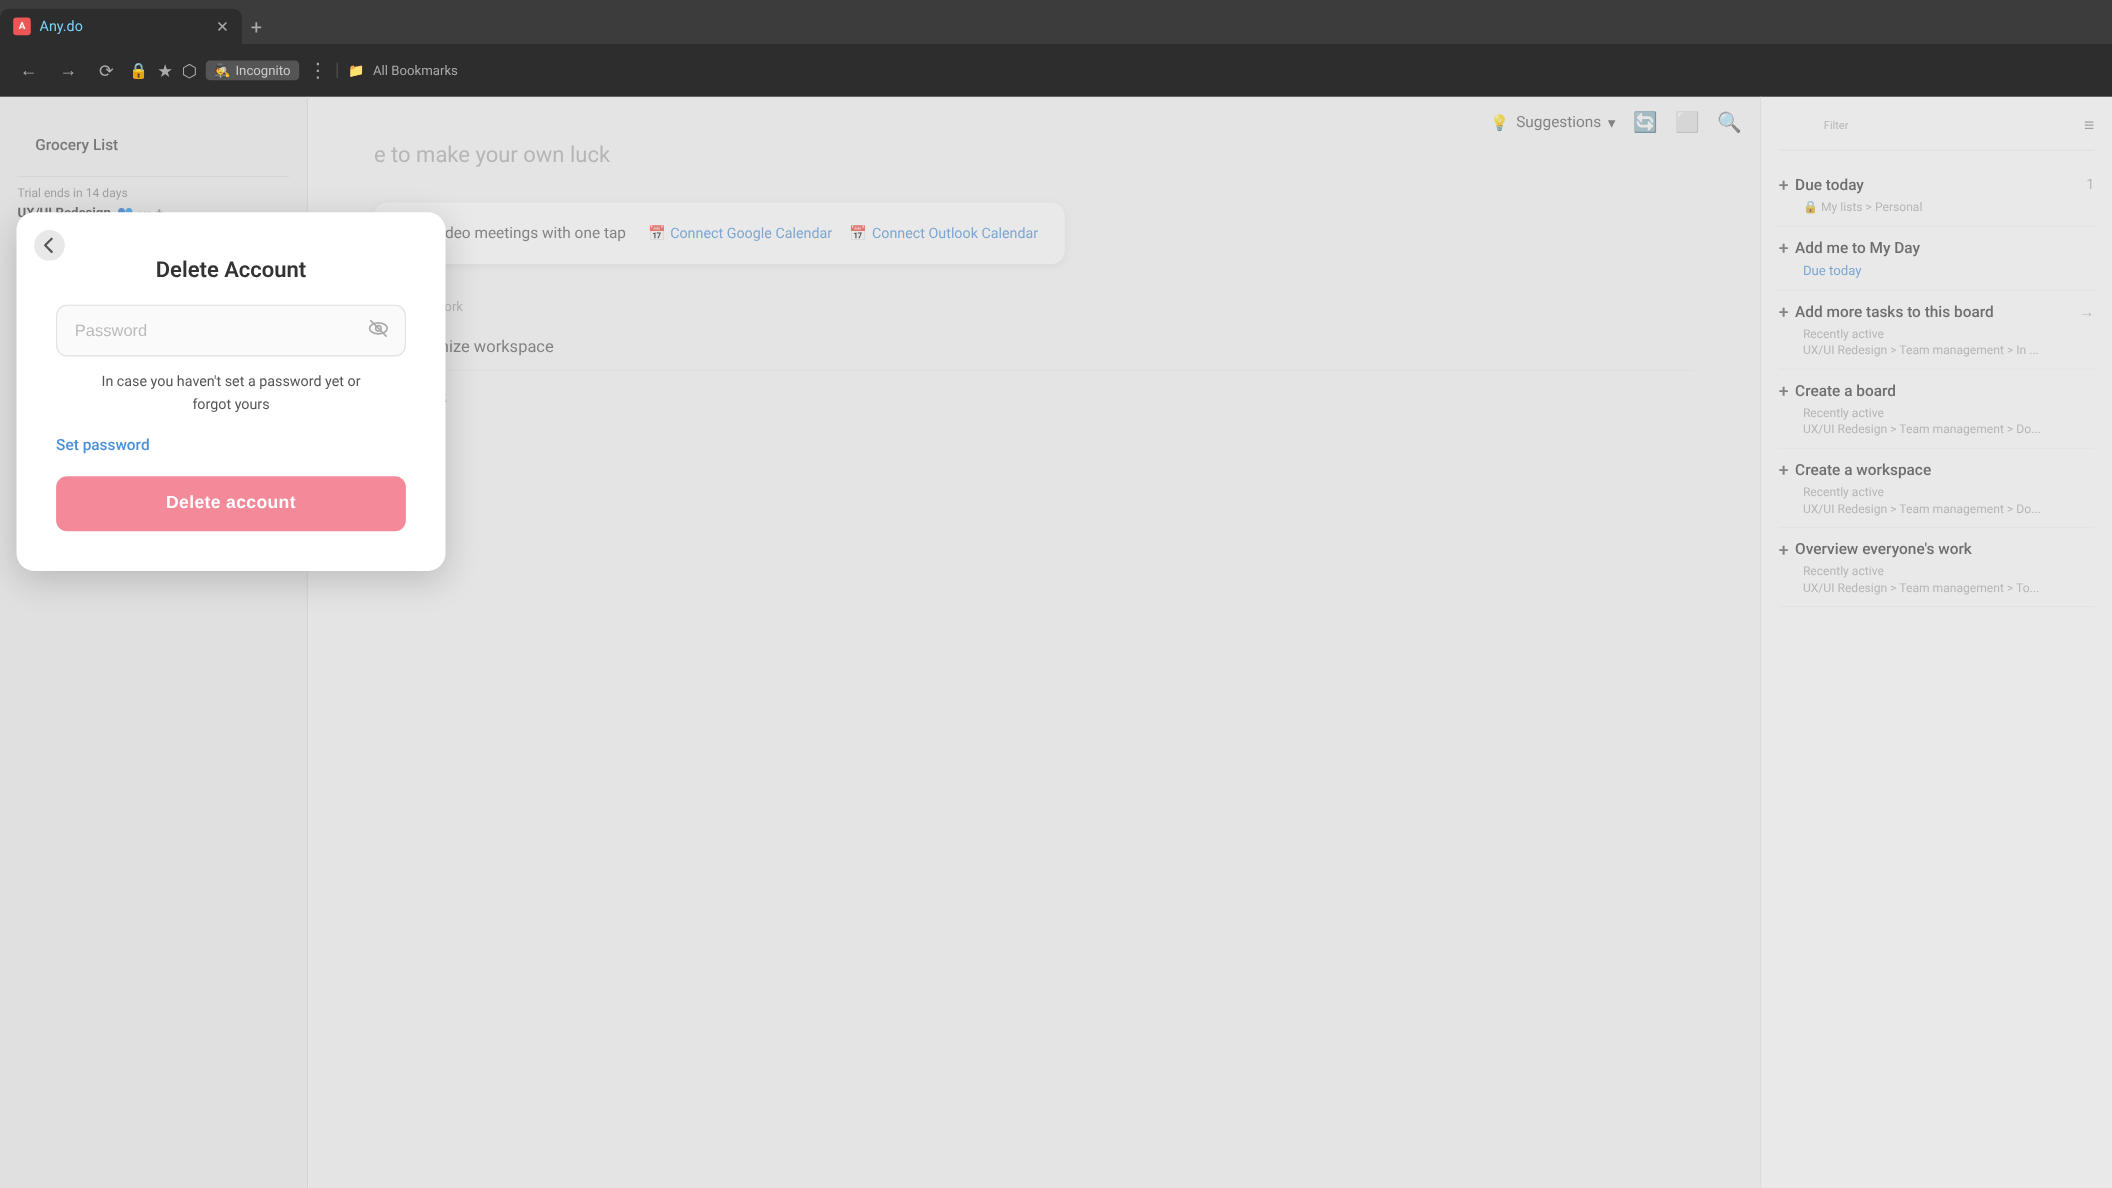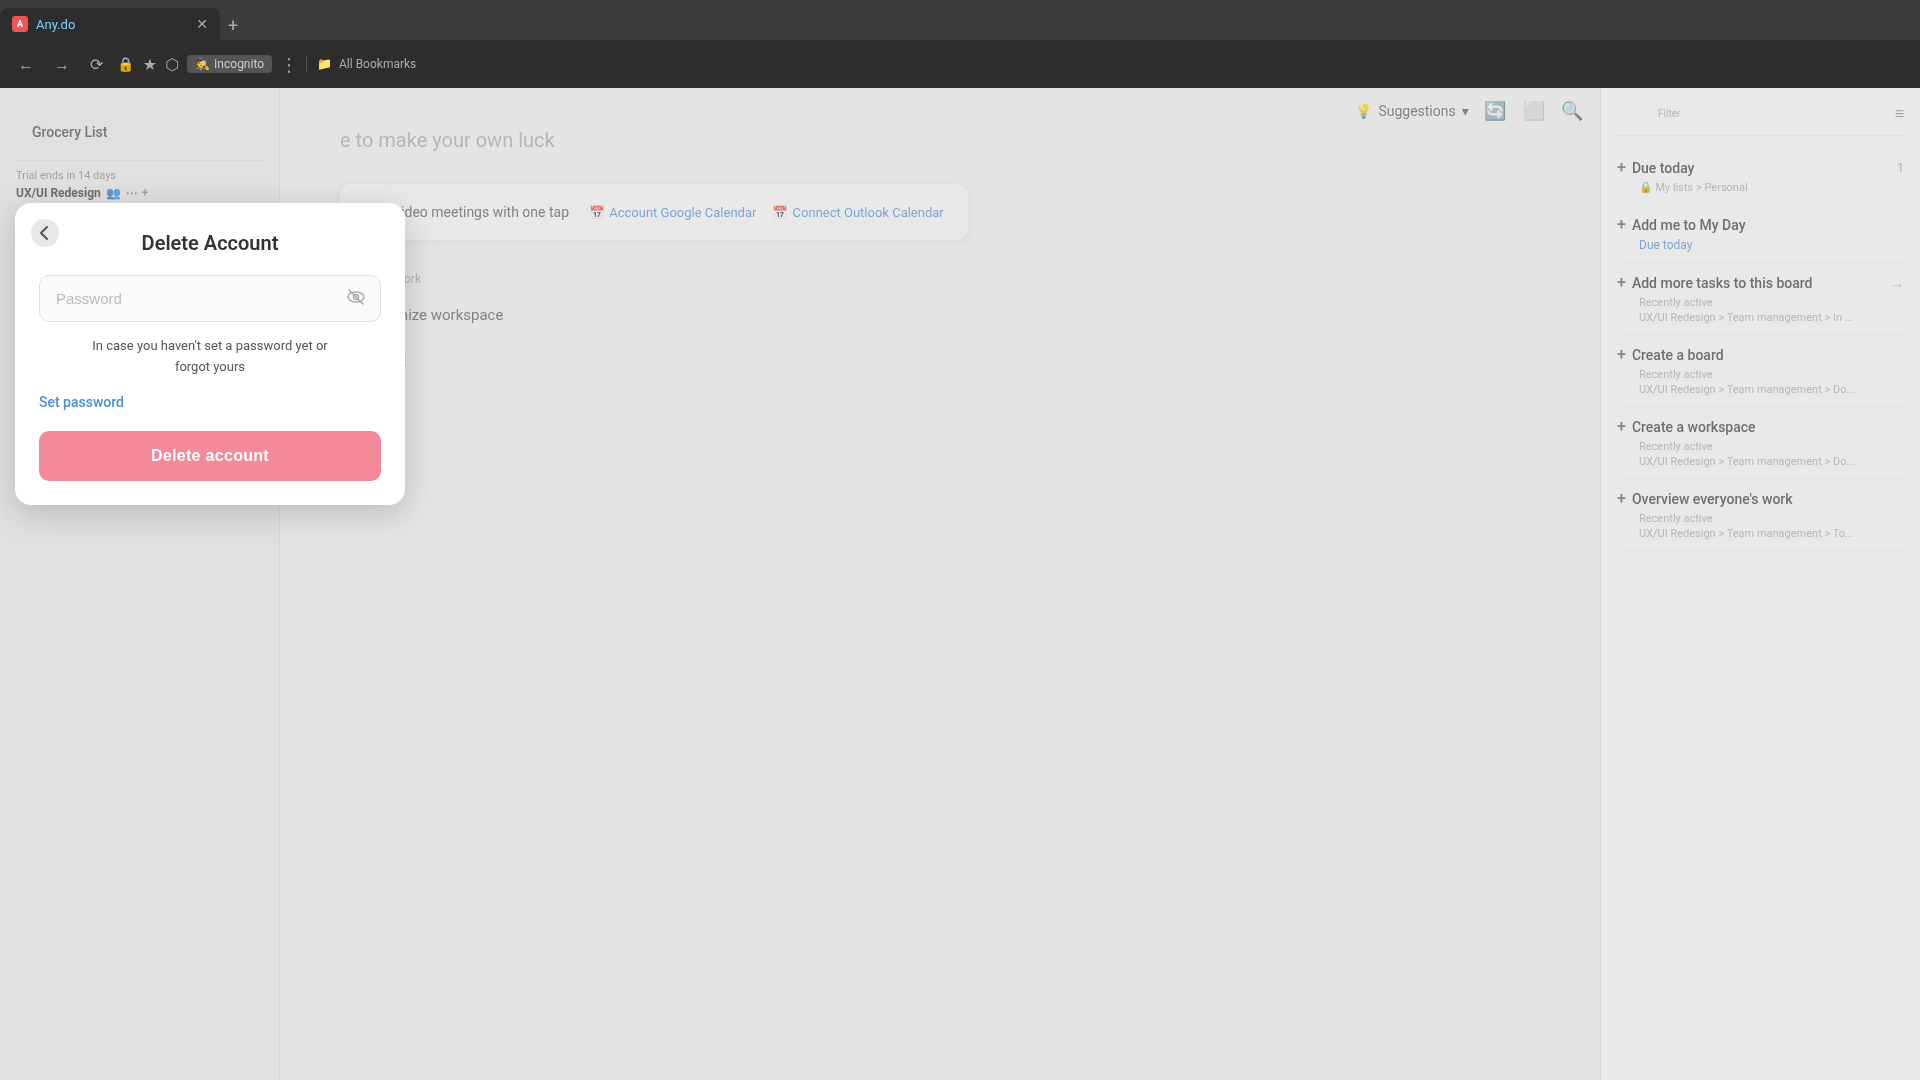--- a/index.html
+++ b/index.html
@@ -61,21 +61,21 @@
     .suggestion-title { font-size: 14px; color: #333; font-weight: 500; }
     .suggestion-meta { font-size: 12px; padding-left: 22px; }
     .meta-blue { color: #4a90d9; }
     .suggestion-sub { font-size: 11px; color: #aaa; padding-left: 22px; margin-top: 2px; white-space: nowrap; overflow: hidden; text-overflow: ellipsis; }
     .right-arrow { color: #aaa; font-size: 14px; }
 
     
     .overlay { position: absolute; top: 0; left: 0; right: 0; bottom: 0; background: rgba(200,200,200,0.4); z-index: 100; }
 
     
-    .modal { position: absolute; top: 115px; left: 15px; width: 390px; background: white; border-radius: 16px; box-shadow: 0 8px 32px rgba(0,0,0,0.18); z-index: 200; padding: 24px; }
+    .modal { position: absolute; top: 105px; left: 15px; width: 390px; background: white; border-radius: 16px; box-shadow: 0 8px 32px rgba(0,0,0,0.18); z-index: 200; padding: 36px; }
     .modal-back { position: absolute; top: 16px; left: 16px; cursor: pointer; }
     .modal-title { text-align: center; font-size: 20px; font-weight: 600; color: #333; margin-bottom: 20px; margin-top: 4px; }
     .modal-warning { color: #e05a6a; text-align: center; font-size: 15px; line-height: 1.5; margin-bottom: 20px; }
     .password-input-wrap { position: relative; margin-bottom: 14px; }
     .password-input-wrap input { width: 100%; border: 1.5px solid #e0e0e0; border-radius: 10px; padding: 14px 44px 14px 16px; font-size: 15px; color: #aaa; outline: none; background: #fafafa; }
     .password-input-wrap input::placeholder { color: #bbb; }
     .eye-icon { position: absolute; right: 14px; top: 50%; transform: translateY(-50%); color: #aaa; cursor: pointer; font-size: 18px; }
     .password-hint { text-align: center; color: #555; font-size: 13px; line-height: 1.6; margin-bottom: 14px; }
     .set-password-link { margin-bottom: 20px; }
     .set-password-link a { color: #4a90d9; font-size: 14px; text-decoration: none; font-weight: 500; }
@@ -160,21 +160,21 @@
       <span class="top-icon">🔍</span>
     </div>
 
     <div class="subtitle">e to make your own luck</div>
 
     <div class="calendar-promo">
       <span class="cal-text">Join video meetings with one tap</span>
       <div class="cal-links">
         <a class="cal-link">
           <span>📅</span>
-          <span>Account Google Calendar</span>
+          <span>Connect Google Calendar</span>
         </a>
         <a class="cal-link">
           <span>📅</span>
           <span>Connect Outlook Calendar</span>
         </a>
       </div>
     </div>
 
     <div class="task-area">
       <div class="task-path">My lists &gt; Work</div>

